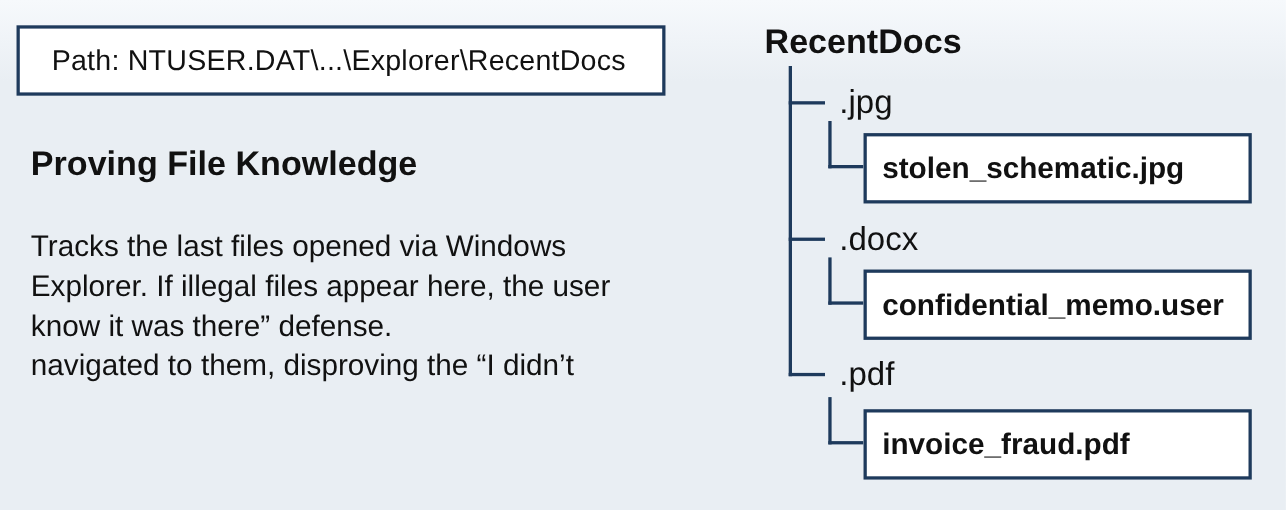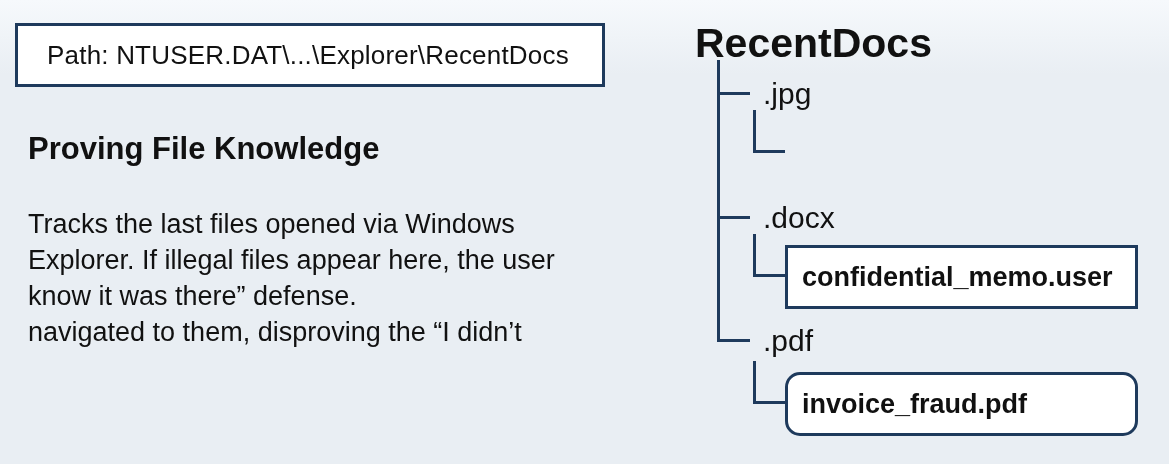--- a/index.html
+++ b/index.html
@@ -49,21 +49,21 @@
     left: 28px; top: 206px;
     font-size: 27px;
     line-height: 36px;
     white-space: nowrap;
   }
 
   
   .root-label {
     position: absolute;
     left: 695px; top: 20px;
-    font-size: 41px;
+    font-size: 31px;
     font-weight: bold;
     white-space: nowrap;
   }
   .line-piece { position: absolute; background: var(--line); }
   .trunk  { left: 717px; top: 60px;  width: 3px;  height: 282px; }
   .tick-0 { left: 717px; top: 92px;  width: 33px; height: 3px; }
   .tick-1 { left: 717px; top: 216px; width: 33px; height: 3px; }
   .tick-2 { left: 717px; top: 339px; width: 33px; height: 3px; }
   .ext-label {
     position: absolute;
@@ -93,21 +93,21 @@
     border: 3px solid var(--line);
     display: flex;
     align-items: center;
     padding-left: 14px;
     font-size: 27px;
     font-weight: bold;
     white-space: nowrap;
   }
   .file-0 { top: 121px; }
   .file-1 { top: 245px; }
-  .file-2 { top: 372px; border-radius: 15px; }
+  .file-2 { top: 372px; }
 </style>
 </head>
 <body>
 
 <div class="canvas">
 
   <div class="path-box">
     <span>Path: NTUSER.DAT\...\Explorer\RecentDocs</span>
   </div>
 
@@ -120,20 +120,23 @@
     <div>navigated to them, disproving the “I didn’t</div>
   </div>
 
   <div class="root-label">RecentDocs</div>
 
   <div class="line-piece trunk"></div>
 
   <div class="line-piece tick-0"></div>
   <div class="ext-label ext-0">.jpg</div>
   <div class="elbow elbow-0"></div>
+  <div class="file-box file-0">
+    <span>stolen_schematic.jpg</span>
+  </div>
 
   <div class="line-piece tick-1"></div>
   <div class="ext-label ext-1">.docx</div>
   <div class="elbow elbow-1"></div>
   <div class="file-box file-1">
     <span>confidential_memo.user</span>
   </div>
 
   <div class="line-piece tick-2"></div>
   <div class="ext-label ext-2">.pdf</div>

